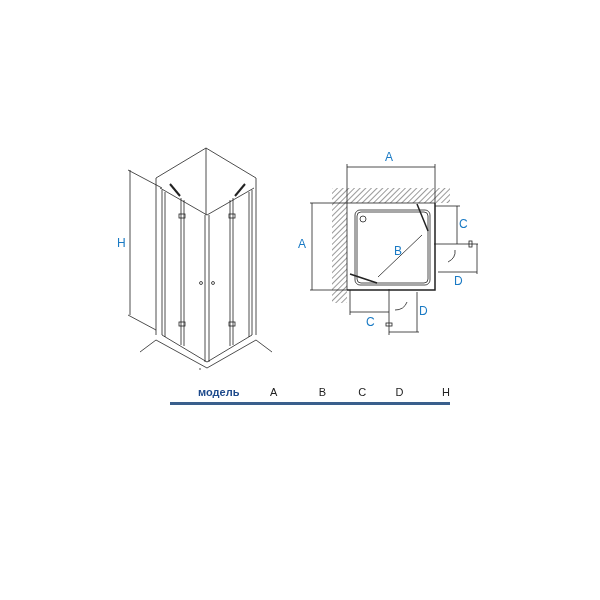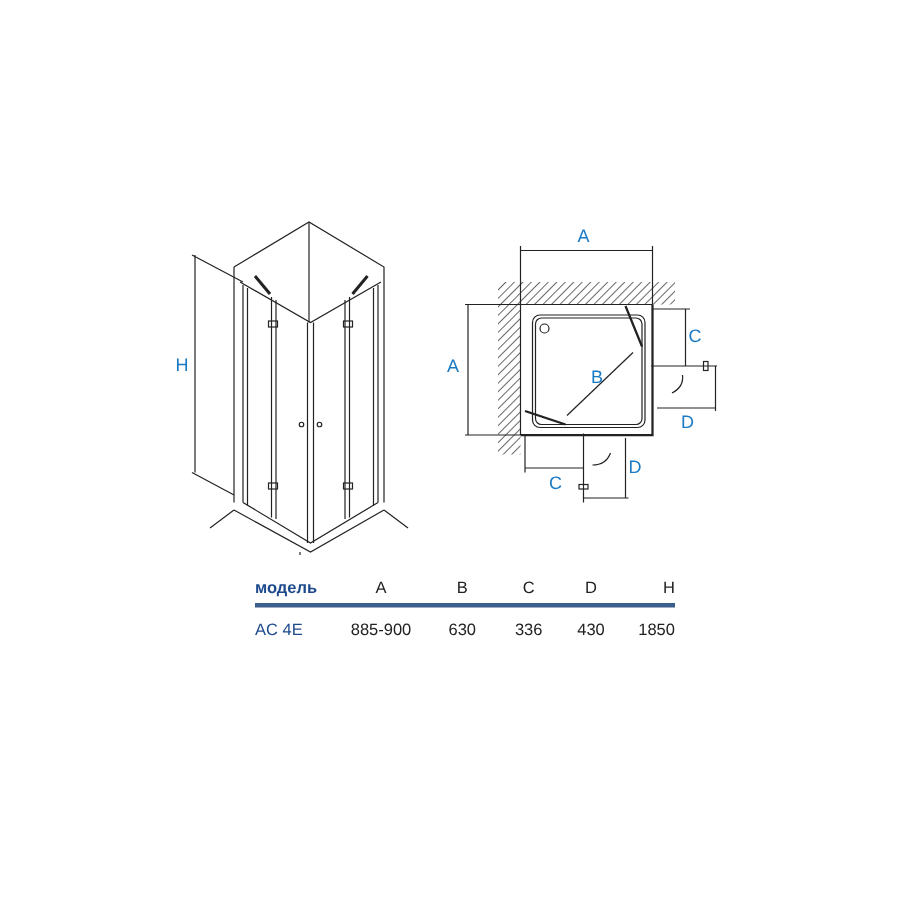--- a/index.html
+++ b/index.html
@@ -1,21 +1,21 @@
 <!DOCTYPE html>
 <html><head>
 <meta charset="utf-8">
 <style>
   html,body{margin:0;padding:0;background:#fff;}
   body{width:600px;height:600px;position:relative;overflow:hidden;font-family:"Liberation Sans",sans-serif;}
   .abs{position:absolute;}
   .lbl{position:absolute;color:#1a7ac4;font-size:12px;}
   .tbl{position:absolute;left:170px;top:383px;width:280px;font-size:11px;color:#222;}
   .tbl .row{display:flex;align-items:center;height:17px;}
-  .tbl .c0{width:58px;color:#1d4a8c;font-weight:bold;}
+  .tbl .c0{width:58px;color:#1d4a8c;font-weight:bold;margin-left:28px;}
   .tbl .c{text-align:center;}
   .tbl .c1{width:70px;}
   .tbl .c2{width:50px;}
   .tbl .c3{width:48px;}
   .tbl .c4{width:44px;}
   .tbl .c5{width:40px;text-align:right;}
   .tbl .hdr .c0{color:#1d4a8c;}
   .tbl .rule{height:3px;background:#3a5f8c;margin:2px 0 6px 0;}
   .tbl .mdl{color:#1d4a8c;}
 </style>
@@ -126,21 +126,13 @@
 <div class="tbl">
   <div class="row hdr">
     <span class="c0">модель</span>
     <span class="c c1">A</span>
     <span class="c c2">B</span>
     <span class="c c3">C</span>
     <span class="c c4">D</span>
     <span class="c c5">H</span>
   </div>
   <div class="rule"></div>
-  <div class="row">
-    <span class="c0 mdl" style="font-weight:normal">AC 4E</span>
-    <span class="c c1">885-900</span>
-    <span class="c c2">630</span>
-    <span class="c c3">336</span>
-    <span class="c c4">430</span>
-    <span class="c c5">1850</span>
-  </div>
 </div>
 
 </body></html>

